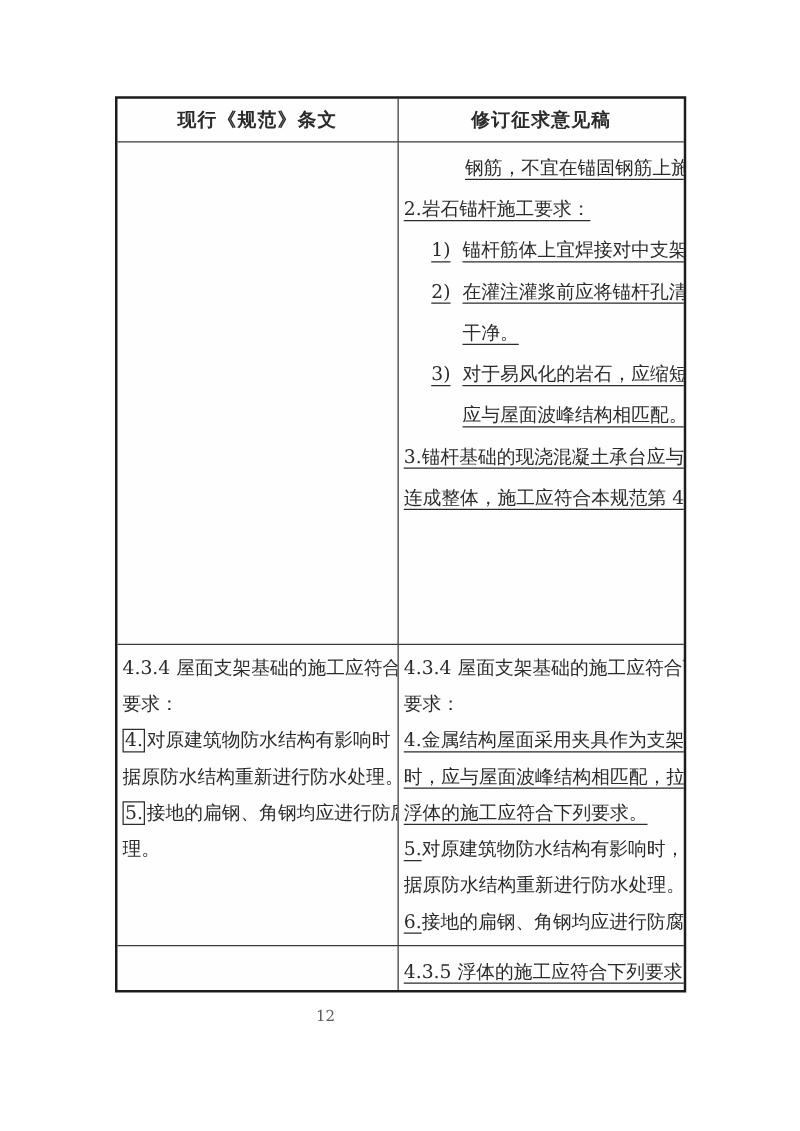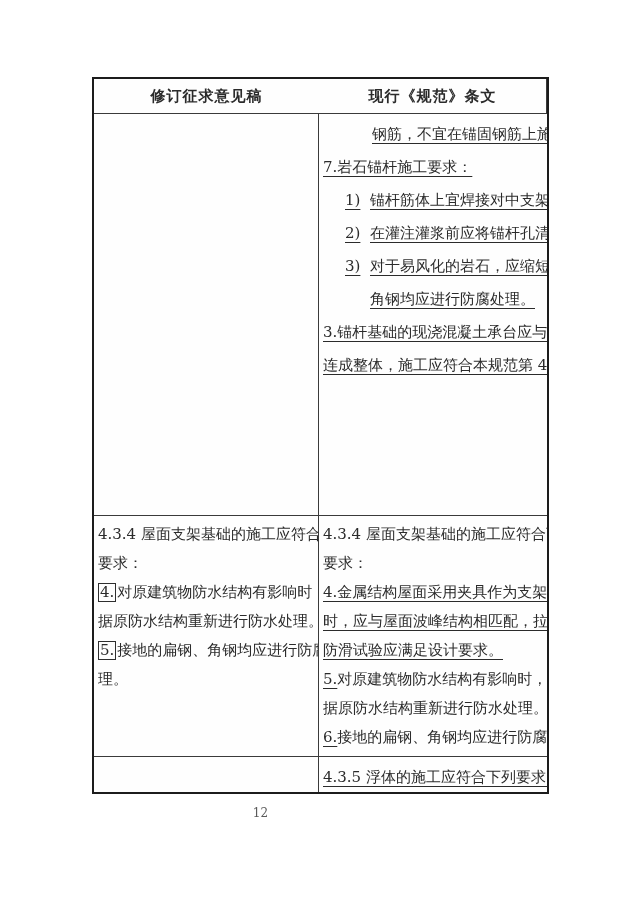--- a/index.html
+++ b/index.html
@@ -34,53 +34,54 @@
   .page-num{
     position:absolute;left:0;top:806px;width:521px;text-align:center;
     font-size:12px;color:#5a5a5a;font-family:"DejaVu Serif","Liberation Serif",serif;
   }
 </style>
 </head>
 <body>
 
 <div class="doc-table">
 
+  <div class="cell colL rb hcell">
+    <span>现行《规范》条文</span>
+  </div>
   <div class="cell rb hcell">
     <span>修订征求意见稿</span>
-  </div>
-  <div class="cell colL rb hcell">
-    <span>现行《规范》条文</span>
   </div>
 
   <div class="cell colL rb body-cell r1"></div>
   <div class="cell rb body-cell r1">
     <div class="line hang u">钢筋，不宜在锚固钢筋上施焊</div>
-    <div class="line u">7.岩石锚杆施工要求：</div>
+    <div class="line u">2.岩石锚杆施工要求：</div>
     <div class="line li"><span class="num u">1)</span><span class="u">锚杆筋体上宜焊接对中支架。</span></div>
     <div class="line li"><span class="num u">2)</span><span class="u">在灌注灌浆前应将锚杆孔清理</span></div>
+    <div class="line li-cont u">干净。</div>
     <div class="line li"><span class="num u">3)</span><span class="u">对于易风化的岩石，应缩短从</span></div>
-    <div class="line li-cont u">角钢均应进行防腐处理。</div>
+    <div class="line li-cont u">应与屋面波峰结构相匹配。</div>
     <div class="line u">3.锚杆基础的现浇混凝土承台应与岩石</div>
     <div class="line u">连成整体，施工应符合本规范第 4.3.1</div>
   </div>
 
   <div class="cell colL rb body-cell r2">
     <div class="line">4.3.4 屋面支架基础的施工应符合下列</div>
     <div class="line">要求：</div>
     <div class="line"><span class="boxed">4.</span><span>对原建筑物防水结构有影响时，应根</span></div>
     <div class="line">据原防水结构重新进行防水处理。</div>
     <div class="line"><span class="boxed">5.</span><span>接地的扁钢、角钢均应进行防腐处</span></div>
     <div class="line">理。</div>
   </div>
   <div class="cell rb body-cell r2">
     <div class="line">4.3.4 屋面支架基础的施工应符合下列</div>
     <div class="line">要求：</div>
     <div class="line u">4.金属结构屋面采用夹具作为支架基础</div>
     <div class="line u">时，应与屋面波峰结构相匹配，拉拔、</div>
-    <div class="line u">防滑试验应满足设计要求。</div>
+    <div class="line u">浮体的施工应符合下列要求。</div>
     <div class="line"><span class="u">5.</span><span>对原建筑物防水结构有影响时，应根</span></div>
     <div class="line">据原防水结构重新进行防水处理。</div>
     <div class="line"><span class="u">6.</span><span>接地的扁钢、角钢均应进行防腐处理。</span></div>
   </div>
 
   <div class="cell colL body-cell r3"></div>
   <div class="cell body-cell r3">
     <div class="line u">4.3.5 浮体的施工应符合下列要求：</div>
   </div>
 

